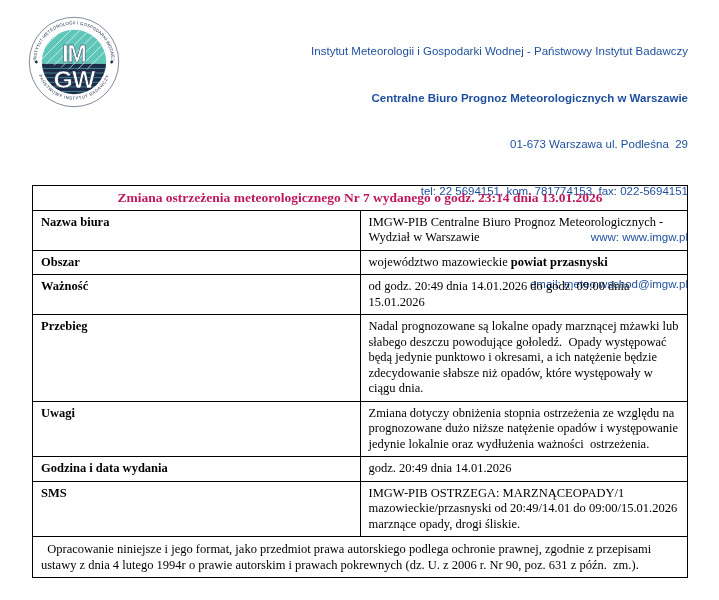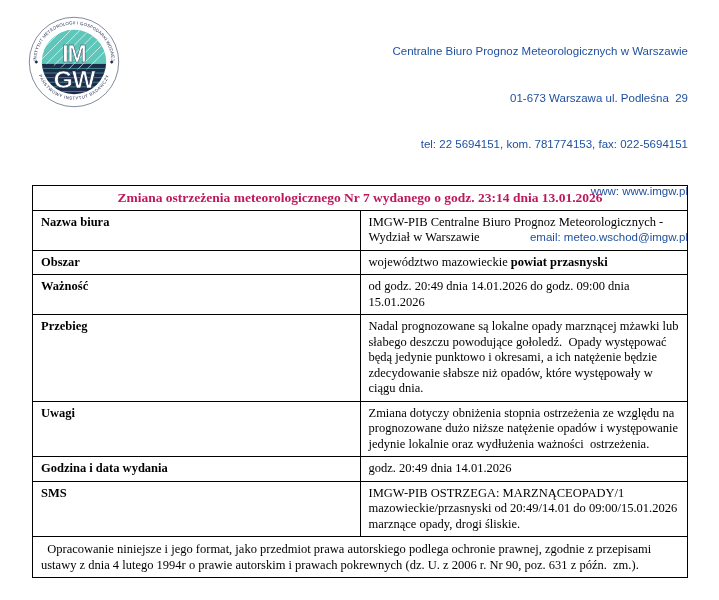--- a/index.html
+++ b/index.html
@@ -12,21 +12,21 @@
   .logo {
     position:absolute; left:28px; top:16px; width:92px; height:92px;
   }
   .header-text {
     position:absolute; top:13px; right:31px; text-align:right;
     font-family:"Liberation Sans", sans-serif;
     font-size:11.5px; line-height:15.5px; color:#1e4f9e;
     white-space:pre-wrap;
   }
   .header-text .hline { display:block; }
-  .header-text .bold { font-weight:normal; }
+  .header-text .bold { font-weight:bold; }
 
   
   table.warning {
     position:absolute; left:32px; top:185px; width:656px;
     border-collapse:collapse; table-layout:fixed;
     font-size:12.5px;
   }
   table.warning td {
     border:1px solid #000;
     padding:4px 8px;
@@ -90,20 +90,21 @@
       </text>
       <text font-family="Liberation Sans, sans-serif" font-size="4.7" fill="#1c2b4a" letter-spacing="0.6">
         <textPath href="#arcBottom" startOffset="50%" text-anchor="middle">PAŃSTWOWY INSTYTUT BADAWCZY</textPath>
       </text>
       <rect x="7.6" y="48.6" width="2.8" height="2.8" transform="rotate(45 9 50)" fill="#1c2b4a"></rect>
       <rect x="89.6" y="48.6" width="2.8" height="2.8" transform="rotate(45 91 50)" fill="#1c2b4a"></rect>
     </svg>
   </div>
 
   <div class="header-text">
+    <span class="hline">Instytut Meteorologii i Gospodarki Wodnej - Państwowy Instytut Badawczy</span>
     <span class="hline bold">Centralne Biuro Prognoz Meteorologicznych w Warszawie</span>
     <span class="hline">01-673 Warszawa ul. Podleśna  29</span>
     <span class="hline">tel: 22 5694151, kom. 781774153, fax: 022-5694151</span>
     <span class="hline">www: www.imgw.pl</span>
     <span class="hline">email: meteo.wschod@imgw.pl</span>
   </div>
 
   <table class="warning">
     <tbody>
       <tr>

